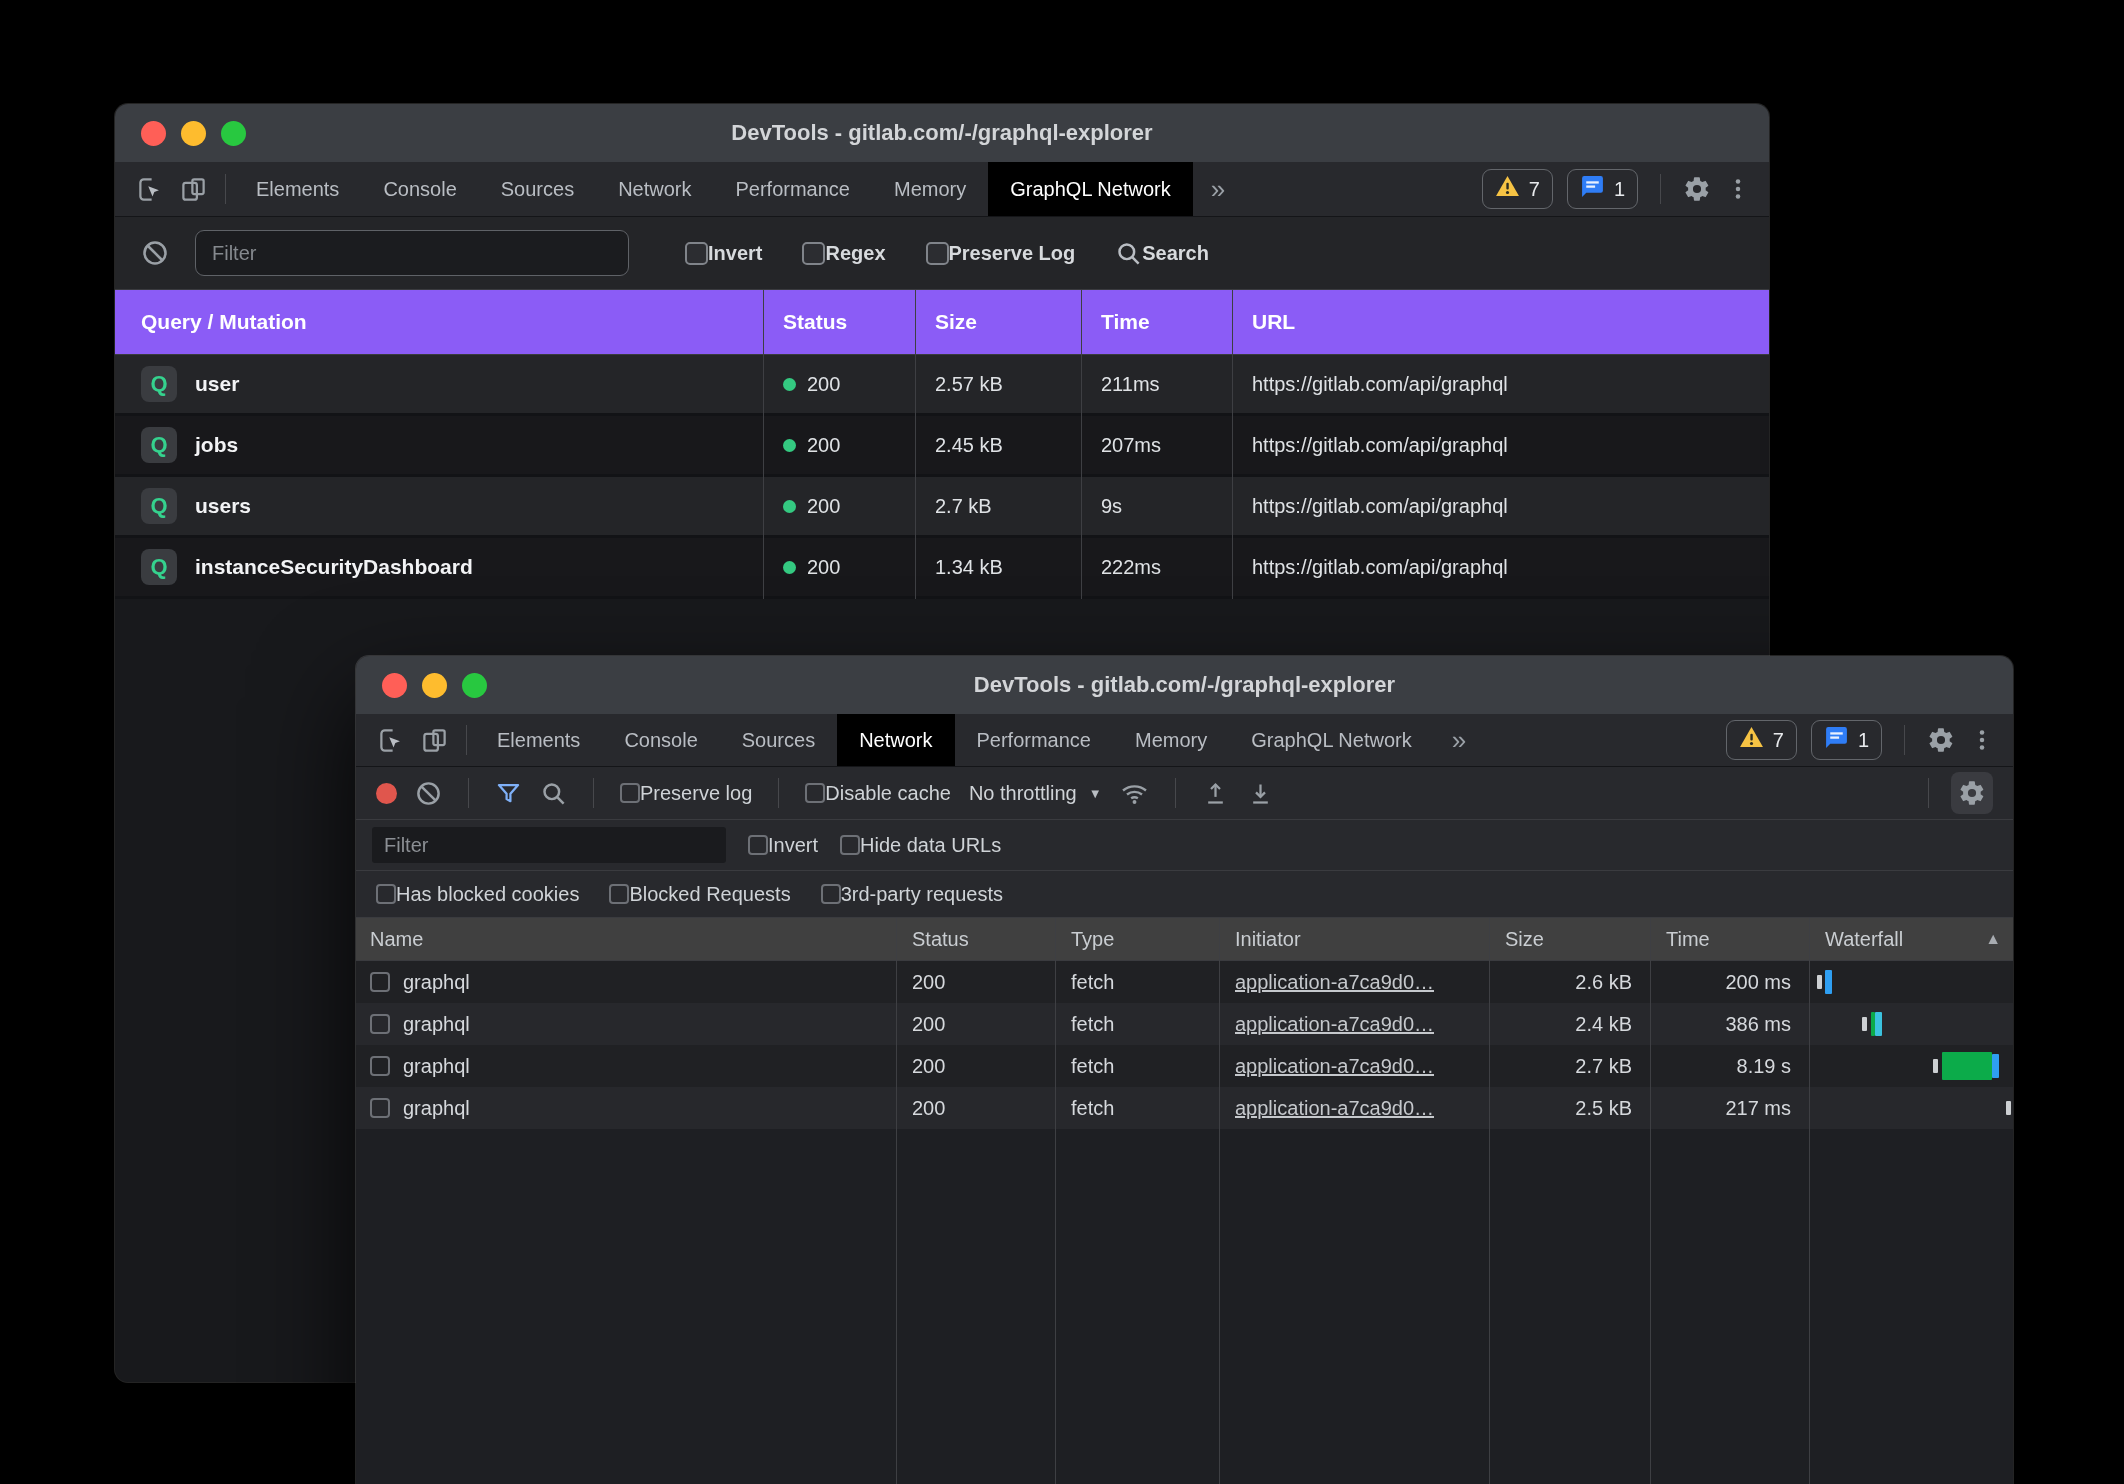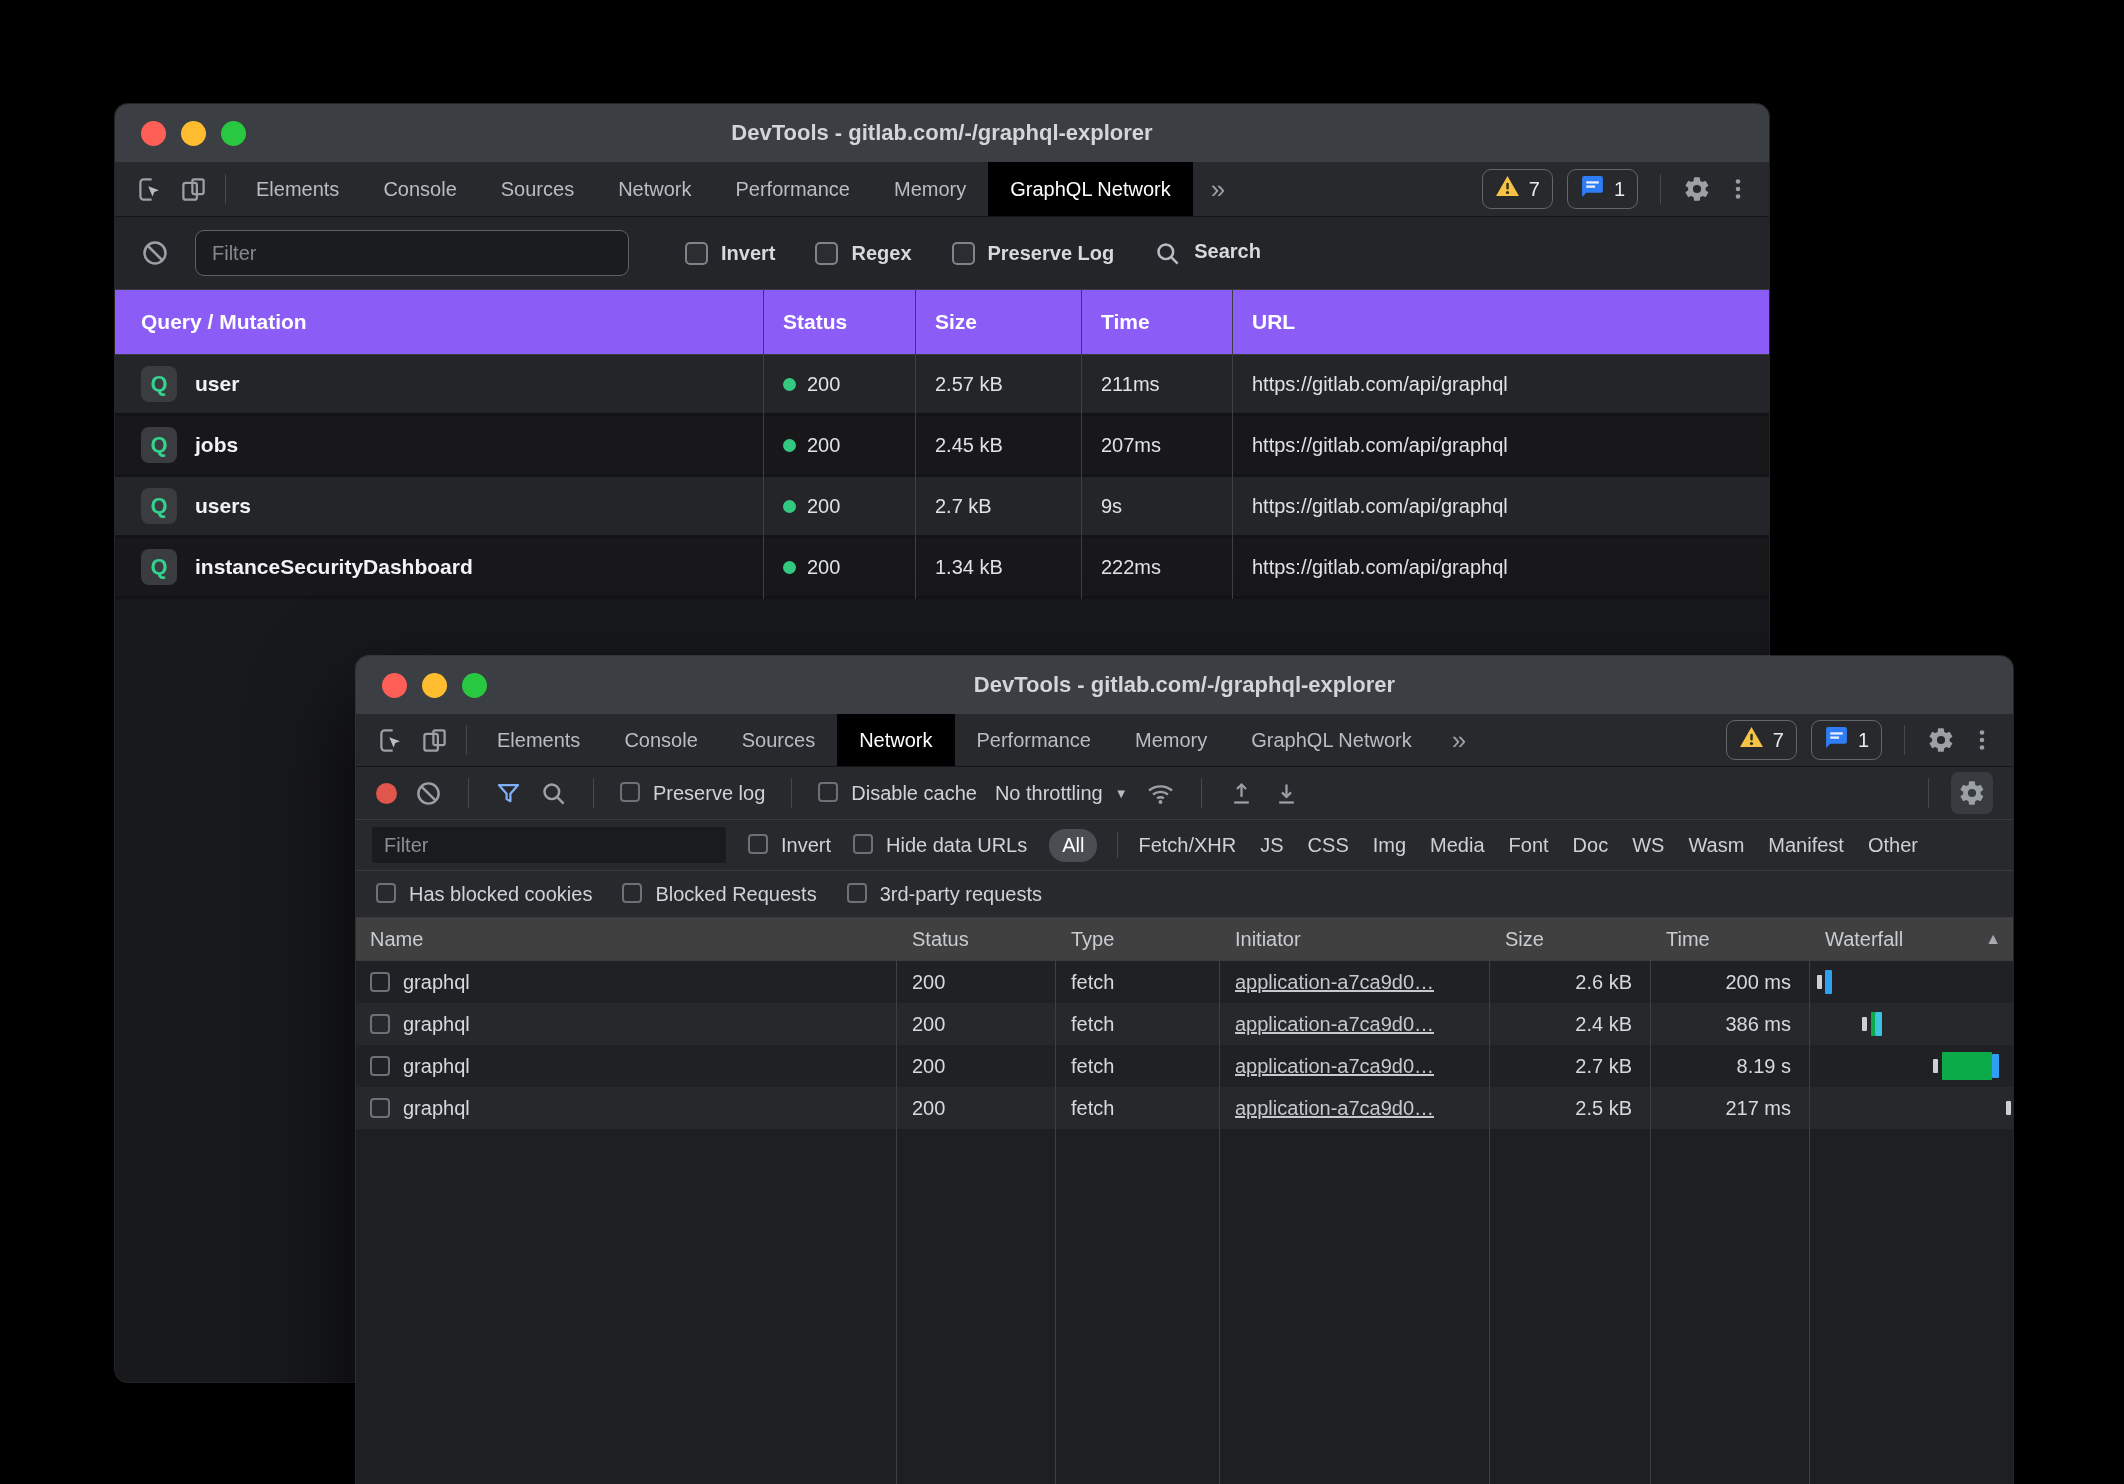--- a/index.html
+++ b/index.html
@@ -27,21 +27,21 @@
   .badge{display:flex;align-items:center;gap:9px;border:1px solid #63666b;border-radius:9px;
     padding:4px 12px;color:#e8eaed;font-size:20px;}
   .iconbtn{display:flex;align-items:center;justify-content:center;}
   
   .gql-filterbar{height:72px;background:#242528;border-bottom:1px solid #3a3b3f;display:flex;
     align-items:center;padding:0 26px;}
   .gql-filterbar .filter-input{width:400px;height:44px;background:#1b1c1f;border:1.5px solid #5f6267;
     border-radius:9px;color:#e8eaed;font-size:20px;padding:0 16px;outline:none;margin:0 56px 0 26px;
     font-family:"Liberation Sans",sans-serif;}
   .gql-filterbar .filter-input::placeholder{color:#85898e;}
-  .control{display:flex;gap:13px;}
+  .control{display:flex;align-items:center;}
   .cb{width:23px;height:23px;border:2px solid #80848a;border-radius:5px;background:#2c2d31;
     box-sizing:border-box;flex:0 0 auto;}
   .cb.small{width:20px;height:20px;border-radius:4px;border-color:#6d7076;background:transparent;}
   .ctl-label{font-size:20px;font-weight:600;color:#d7dadd;white-space:nowrap;}.gap40{margin-left:40px;}
   
   .cell{display:flex;align-items:center;box-sizing:border-box;padding:0 20px;overflow:hidden;white-space:nowrap;}
   .vline{position:absolute;top:0;bottom:0;width:1px;background:#3e3f43;z-index:1;}
   
   #gql-table{position:relative;}
   .gql-header{display:flex;height:64px;background:#8b5cf6;font-weight:bold;color:#fff;font-size:21px;
@@ -420,35 +420,20 @@
   <div class="net-filter1">
     <input class="filter-field" placeholder="Filter" style="">
     <span class="control">
       <span class="cb small"></span>
       <span class="ctl-label">Invert</span>
     </span>
     <span class="control">
       <span class="cb small"></span>
       <span class="ctl-label">Hide data URLs</span>
     </span>
-    <div id="type-pills">
-        <span class="type-pill selected">All</span>
-        <span class="vdiv small"></span>
-        <span class="type-pill">Fetch/XHR</span>
-        <span class="type-pill">JS</span>
-        <span class="type-pill">CSS</span>
-        <span class="type-pill">Img</span>
-        <span class="type-pill">Media</span>
-        <span class="type-pill">Font</span>
-        <span class="type-pill">Doc</span>
-        <span class="type-pill">WS</span>
-        <span class="type-pill">Wasm</span>
-        <span class="type-pill">Manifest</span>
-        <span class="type-pill">Other</span>
-      </div>
   </div>
 
   <div class="net-filter2">
     <span class="control">
       <span class="cb small"></span>
       <span class="ctl-label">Has blocked cookies</span>
     </span>
     <span class="control">
       <span class="cb small"></span>
       <span class="ctl-label">Blocked Requests</span>

